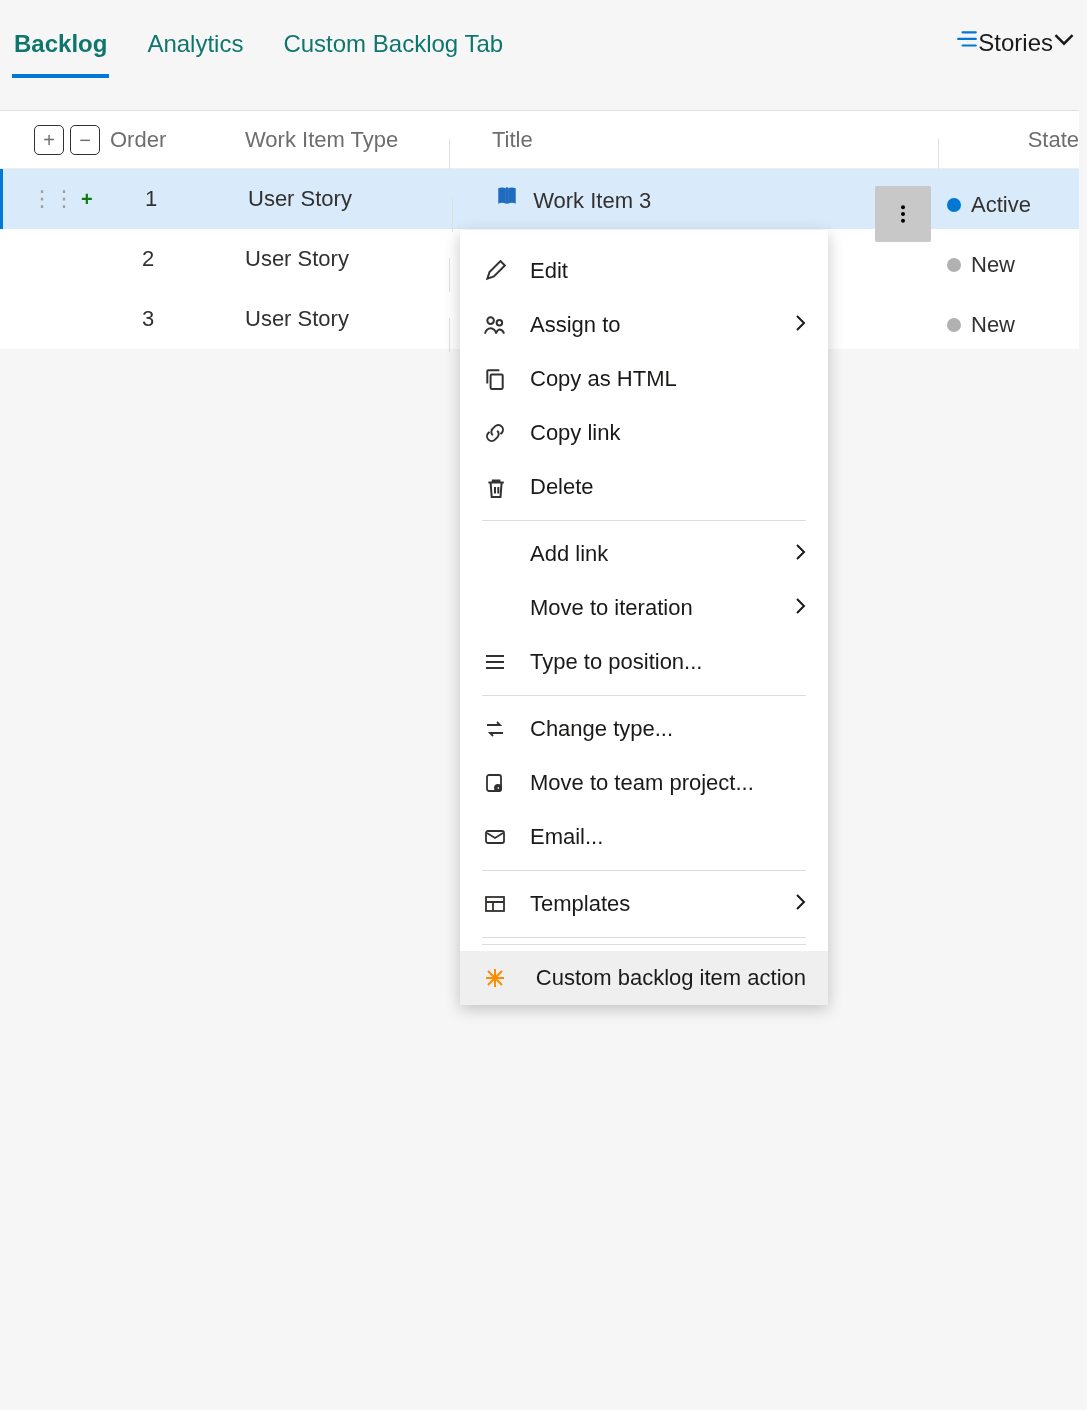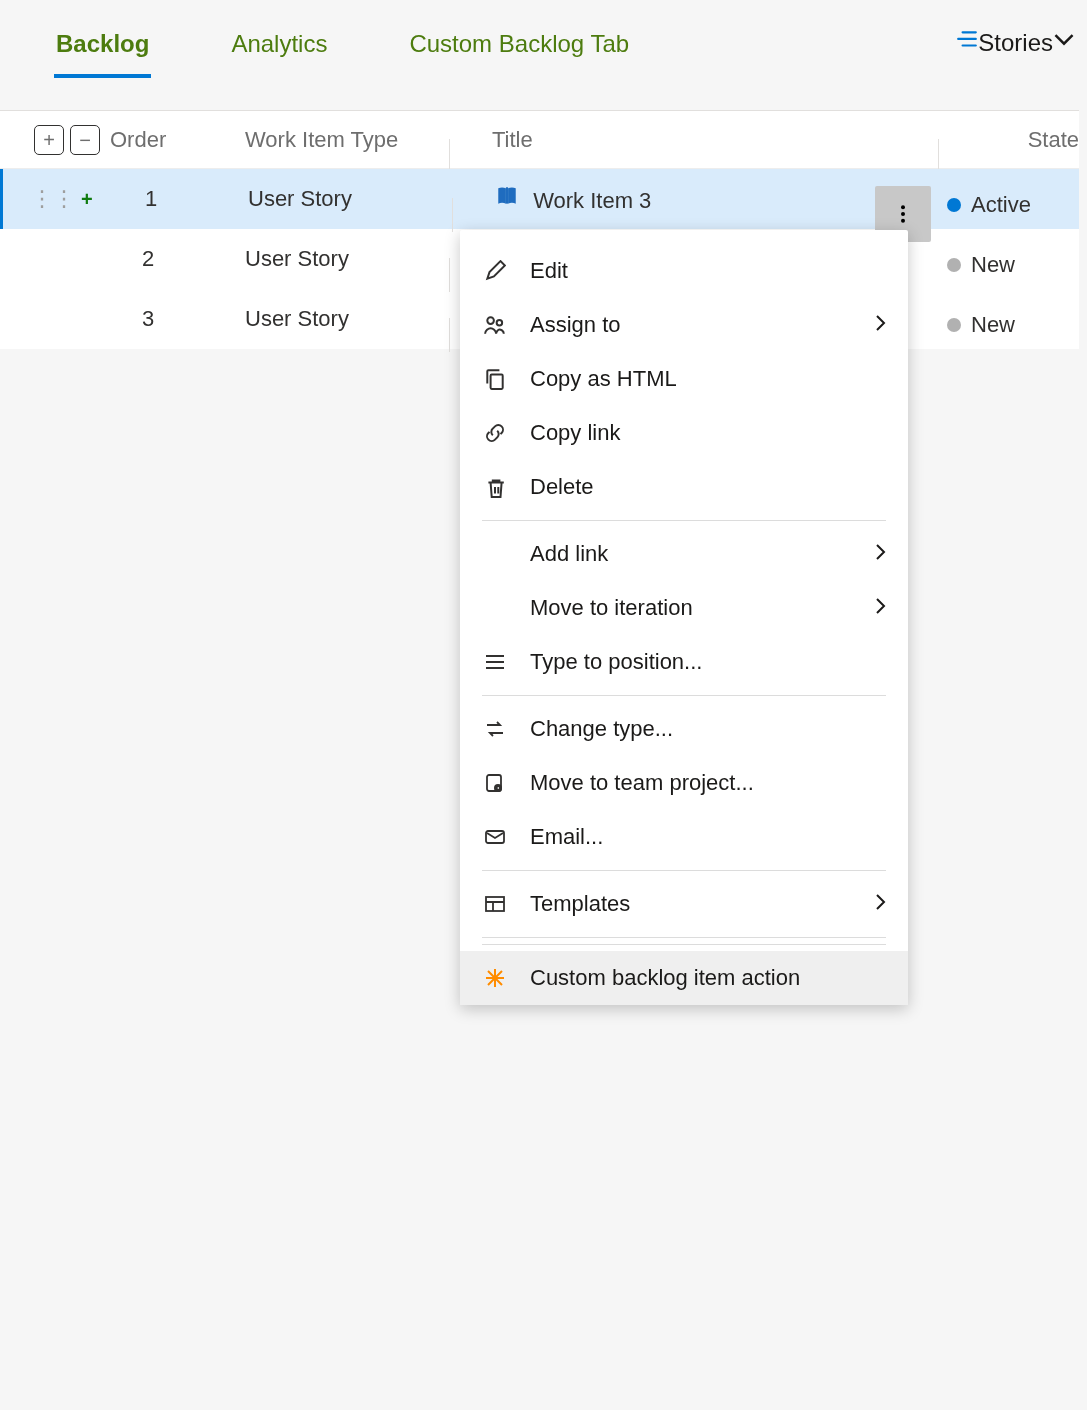--- a/index.html
+++ b/index.html
@@ -1,19 +1,19 @@
 <!DOCTYPE html>
 <html><head>
   <meta charset="utf-8">
   <style>
     * { margin:0; padding:0; box-sizing:border-box; }
     body { font-family:"Segoe UI",Arial,sans-serif; background:#f6f6f6; color:#1b1a19; width:1087px; height:1410px; overflow:hidden; }
 
     .tabs { display:flex; align-items:center; gap:36px; padding:24px 12px 0; }
-    .tab { font-size:24px; color:#4d7c0f; padding:6px 2px 16px; border-bottom:4px solid transparent; cursor:pointer;margin-left:42px; }
+    .tab { font-size:24px; color:#0f766e; padding:6px 2px 16px; border-bottom:4px solid transparent; cursor:pointer; }
     .tab.active { font-weight:600; border-bottom-color:#0078d4; }
     .spacer { flex:1; }
     .view-pick { display:flex; padding-bottom:16px; cursor:pointer; }
     .view-label { font-size:24px; }
     .pick-icon svg { width:22px; height:22px; }
     .chev svg { width:22px; height:22px; }
 
     .stage { margin:32px 8px 0 0; }
     .grid { background:#fff; border-top:1px solid #e1dfdd; }
     .ghead { display:flex; align-items:center; height:58px; border-bottom:1px solid #ededed; font-size:22px; color:#6e6e6e; }
@@ -36,23 +36,23 @@
     .bookicon { color:#1f6cbf; margin-right:8px; }
     .bookicon svg { width:24px; height:24px; }
     .title-txt { color:#323130; }
     .more { position:absolute; right:8px; top:2px; width:56px; height:56px; display:flex; align-items:center; justify-content:center; background:#c8c8c8; border-radius:2px; cursor:pointer; }
     .more svg { width:20px; height:20px; }
     .state-cell { display:flex; align-items:center; gap:10px;margin-top:12px; }
     .dot { width:14px; height:14px; border-radius:50%; }
     .dot.active { background:#0078d4; }
     .dot.new { background:#b1b1b1; }
 
-    .menu { position:absolute; left:460px; top:230px; width:448px; background:#fff; box-shadow:0 4px 16px rgba(0,0,0,.22); border-radius:2px; padding:14px 0 0; z-index:50; font-size:22px; }
+    .menu { position:absolute; left:460px; top:230px; width:368px; background:#fff; box-shadow:0 4px 16px rgba(0,0,0,.22); border-radius:2px; padding:14px 0 0; z-index:50; font-size:22px; }
     .mitem { display:flex; align-items:center; height:54px; padding:0 22px; cursor:pointer; gap:22px; position:relative; }
-    .mitem.hl { background:#efefef; }
+    .mitem.hl { background:#efefef;justify-content:space-between; }
     .micon { width:26px; display:flex; justify-content:center; color:#323130; }
     .micon svg { width:22px; height:22px; }
     .micon.orange { color:#ff8c00; }
     .msep { height:1px; background:#dcdcdc; margin:6px 22px; }
     .msub { position:absolute; right:18px; }
     .msub svg { width:18px; height:18px; }
     .noicon { width:26px; }
   </style>
 </head>
 <body>

